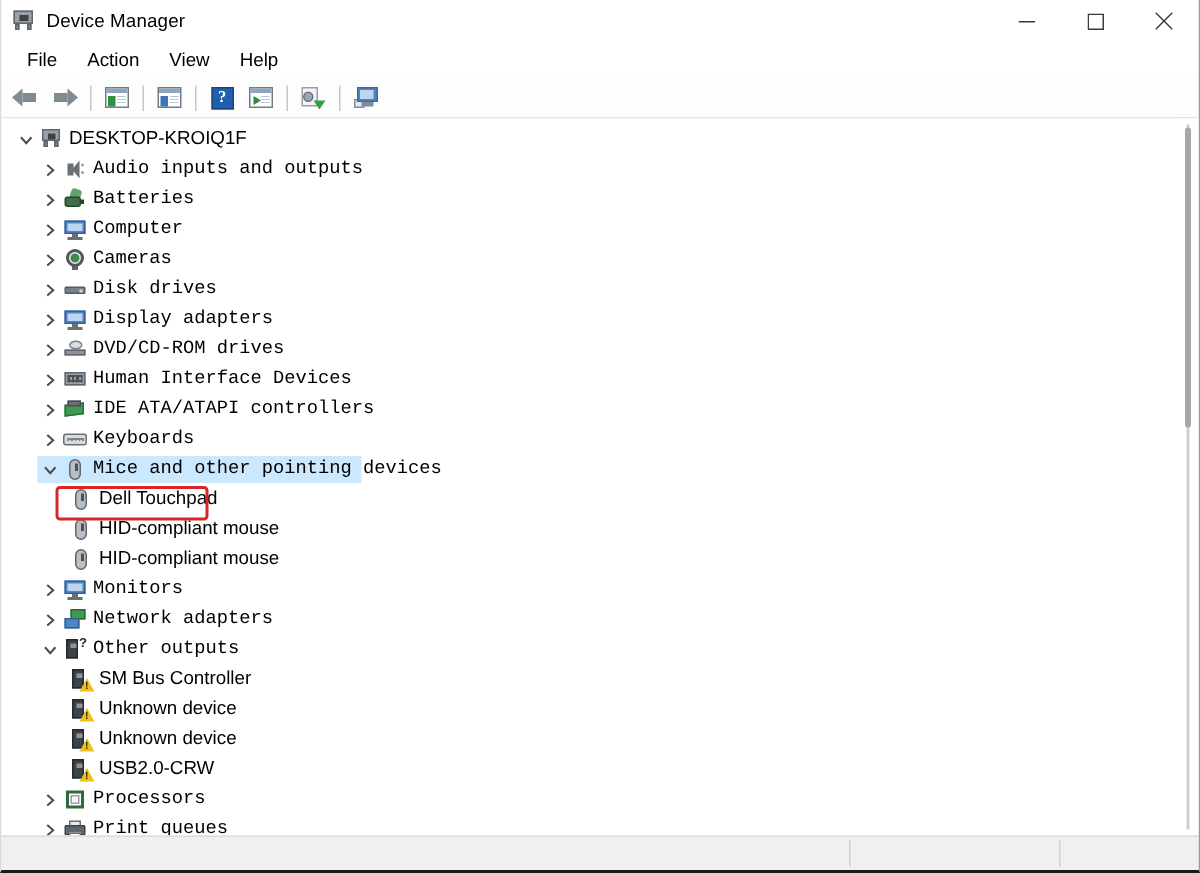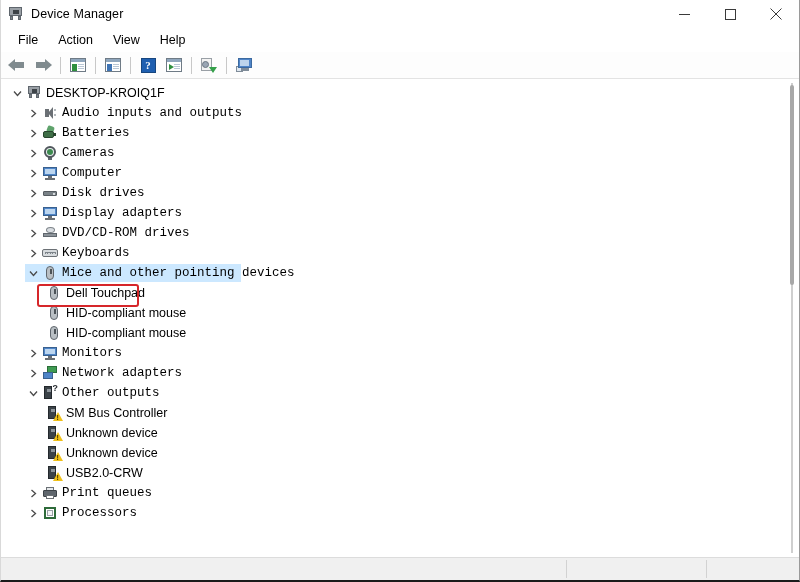--- a/index.html
+++ b/index.html
@@ -235,21 +235,20 @@
     overflow: hidden;
   }
   .tree {
     position: absolute;
     left: 0; right: 0; top: 0;
     padding-top: 4px;
   }
   .row {
     height: 20px;
     display: flex;
-    align-items: center;
     position: relative;
     font-size: 12.5px;
     color: #000000;
     white-space: nowrap;
   }
   .row .twisty {
     width: 16px; height: 20px;
     display: flex; align-items: center; justify-content: center;
     flex: 0 0 auto;
     color: #4a4a4a;
@@ -551,162 +550,189 @@
         <span class="label">Batteries</span>
       </div>
 
       <div class="row level1">
         <span class="twisty">
           <svg width="9" height="9" viewBox="0 0 9 9">
               <polyline points="2.5,1 6.5,4.5 2.5,8" fill="none" stroke="#4a4a4a" stroke-width="1.3"></polyline>
             </svg>
         </span>
         <span class="icon">
+          <span class="ic ic-mon">
+              <span class="scr"></span>
+              <span class="st"></span>
+              <span class="bs"></span>
+            </span>
+        </span>
+        <span class="label">Computer</span>
+      </div>
+
+      <div class="row level1">
+        <span class="twisty">
+          <svg width="9" height="9" viewBox="0 0 9 9">
+              <polyline points="2.5,1 6.5,4.5 2.5,8" fill="none" stroke="#4a4a4a" stroke-width="1.3"></polyline>
+            </svg>
+        </span>
+        <span class="icon">
           <span class="ic ic-cam">
               <span class="st"></span>
               <span class="o"></span>
               <span class="i"></span>
             </span>
         </span>
         <span class="label">Cameras</span>
       </div>
 
       <div class="row level1">
         <span class="twisty">
           <svg width="9" height="9" viewBox="0 0 9 9">
               <polyline points="2.5,1 6.5,4.5 2.5,8" fill="none" stroke="#4a4a4a" stroke-width="1.3"></polyline>
             </svg>
         </span>
         <span class="icon">
+          <span class="ic ic-disk">
+              <span class="d"></span>
+            </span>
+        </span>
+        <span class="label">Disk drives</span>
+      </div>
+
+      <div class="row level1">
+        <span class="twisty">
+          <svg width="9" height="9" viewBox="0 0 9 9">
+              <polyline points="2.5,1 6.5,4.5 2.5,8" fill="none" stroke="#4a4a4a" stroke-width="1.3"></polyline>
+            </svg>
+        </span>
+        <span class="icon">
           <span class="ic ic-mon">
               <span class="scr"></span>
               <span class="st"></span>
               <span class="bs"></span>
             </span>
         </span>
-        <span class="label">Computer</span>
-      </div>
-
-      <div class="row level1">
-        <span class="twisty">
-          <svg width="9" height="9" viewBox="0 0 9 9">
-              <polyline points="2.5,1 6.5,4.5 2.5,8" fill="none" stroke="#4a4a4a" stroke-width="1.3"></polyline>
-            </svg>
-        </span>
-        <span class="icon">
-          <span class="ic ic-disk">
-              <span class="d"></span>
-            </span>
-        </span>
-        <span class="label">Disk drives</span>
+        <span class="label">Display adapters</span>
+      </div>
+
+      <div class="row level1">
+        <span class="twisty">
+          <svg width="9" height="9" viewBox="0 0 9 9">
+              <polyline points="2.5,1 6.5,4.5 2.5,8" fill="none" stroke="#4a4a4a" stroke-width="1.3"></polyline>
+            </svg>
+        </span>
+        <span class="icon">
+          <span class="ic ic-dvd">
+              <span class="disc"></span>
+              <span class="tray"></span>
+            </span>
+        </span>
+        <span class="label">DVD/CD-ROM drives</span>
+      </div>
+
+      <div class="row level1">
+        <span class="twisty">
+          <svg width="9" height="9" viewBox="0 0 9 9">
+              <polyline points="2.5,1 6.5,4.5 2.5,8" fill="none" stroke="#4a4a4a" stroke-width="1.3"></polyline>
+            </svg>
+        </span>
+        <span class="icon">
+          <span class="ic ic-hid">
+              <span class="box"></span>
+            </span>
+        </span>
+        <span class="label">Human Interface Devices</span>
+      </div>
+
+      <div class="row level1">
+        <span class="twisty">
+          <svg width="9" height="9" viewBox="0 0 9 9">
+              <polyline points="2.5,1 6.5,4.5 2.5,8" fill="none" stroke="#4a4a4a" stroke-width="1.3"></polyline>
+            </svg>
+        </span>
+        <span class="icon">
+          <span class="ic ic-ide">
+              <span class="c"></span>
+              <span class="p"></span>
+            </span>
+        </span>
+        <span class="label">IDE ATA/ATAPI controllers</span>
+      </div>
+
+      <div class="row level1">
+        <span class="twisty">
+          <svg width="9" height="9" viewBox="0 0 9 9">
+              <polyline points="2.5,1 6.5,4.5 2.5,8" fill="none" stroke="#4a4a4a" stroke-width="1.3"></polyline>
+            </svg>
+        </span>
+        <span class="icon">
+          <span class="ic ic-kb">
+              <span class="k"></span>
+            </span>
+        </span>
+        <span class="label">Keyboards</span>
+      </div>
+
+      <div class="row level1 selected-full">
+        <span class="selbg" style="width:216px;"></span>
+        <span class="twisty">
+          <svg width="9" height="9" viewBox="0 0 9 9">
+              <polyline points="1,2.5 4.5,6.5 8,2.5" fill="none" stroke="#4a4a4a" stroke-width="1.3"></polyline>
+            </svg>
+        </span>
+        <span class="icon">
+          <span class="ic ic-mouse">
+              <span class="m"></span>
+            </span>
+        </span>
+        <span class="label">Mice and other pointing devices</span>
+      </div>
+
+      <div class="row level2">
+        <span class="redbox" style="left:36px; top:1px; width:98px; height:19px;"></span>
+        <span class="icon">
+          <span class="ic ic-mouse">
+              <span class="m"></span>
+            </span>
+        </span>
+        <span class="label">Dell Touchpad</span>
+      </div>
+
+      <div class="row level2">
+        <span class="icon">
+          <span class="ic ic-mouse">
+              <span class="m"></span>
+            </span>
+        </span>
+        <span class="label">HID-compliant mouse</span>
+      </div>
+
+      <div class="row level2">
+        <span class="icon">
+          <span class="ic ic-mouse">
+              <span class="m"></span>
+            </span>
+        </span>
+        <span class="label">HID-compliant mouse</span>
       </div>
 
       <div class="row level1">
         <span class="twisty">
           <svg width="9" height="9" viewBox="0 0 9 9">
               <polyline points="2.5,1 6.5,4.5 2.5,8" fill="none" stroke="#4a4a4a" stroke-width="1.3"></polyline>
             </svg>
         </span>
         <span class="icon">
           <span class="ic ic-mon">
               <span class="scr"></span>
               <span class="st"></span>
               <span class="bs"></span>
             </span>
         </span>
-        <span class="label">Display adapters</span>
-      </div>
-
-      <div class="row level1">
-        <span class="twisty">
-          <svg width="9" height="9" viewBox="0 0 9 9">
-              <polyline points="2.5,1 6.5,4.5 2.5,8" fill="none" stroke="#4a4a4a" stroke-width="1.3"></polyline>
-            </svg>
-        </span>
-        <span class="icon">
-          <span class="ic ic-dvd">
-              <span class="disc"></span>
-              <span class="tray"></span>
-            </span>
-        </span>
-        <span class="label">DVD/CD-ROM drives</span>
-      </div>
-
-
-
-      <div class="row level1">
-        <span class="twisty">
-          <svg width="9" height="9" viewBox="0 0 9 9">
-              <polyline points="2.5,1 6.5,4.5 2.5,8" fill="none" stroke="#4a4a4a" stroke-width="1.3"></polyline>
-            </svg>
-        </span>
-        <span class="icon">
-          <span class="ic ic-kb">
-              <span class="k"></span>
-            </span>
-        </span>
-        <span class="label">Keyboards</span>
-      </div>
-
-      <div class="row level1 selected-full">
-        <span class="selbg" style="width:216px;"></span>
-        <span class="twisty">
-          <svg width="9" height="9" viewBox="0 0 9 9">
-              <polyline points="1,2.5 4.5,6.5 8,2.5" fill="none" stroke="#4a4a4a" stroke-width="1.3"></polyline>
-            </svg>
-        </span>
-        <span class="icon">
-          <span class="ic ic-mouse">
-              <span class="m"></span>
-            </span>
-        </span>
-        <span class="label">Mice and other pointing devices</span>
-      </div>
-
-      <div class="row level2">
-        <span class="redbox" style="left:36px; top:1px; width:98px; height:19px;"></span>
-        <span class="icon">
-          <span class="ic ic-mouse">
-              <span class="m"></span>
-            </span>
-        </span>
-        <span class="label">Dell Touchpad</span>
-      </div>
-
-      <div class="row level2">
-        <span class="icon">
-          <span class="ic ic-mouse">
-              <span class="m"></span>
-            </span>
-        </span>
-        <span class="label">HID-compliant mouse</span>
-      </div>
-
-      <div class="row level2">
-        <span class="icon">
-          <span class="ic ic-mouse">
-              <span class="m"></span>
-            </span>
-        </span>
-        <span class="label">HID-compliant mouse</span>
-      </div>
-
-      <div class="row level1">
-        <span class="twisty">
-          <svg width="9" height="9" viewBox="0 0 9 9">
-              <polyline points="2.5,1 6.5,4.5 2.5,8" fill="none" stroke="#4a4a4a" stroke-width="1.3"></polyline>
-            </svg>
-        </span>
-        <span class="icon">
-          <span class="ic ic-mon">
-              <span class="scr"></span>
-              <span class="st"></span>
-              <span class="bs"></span>
-            </span>
-        </span>
         <span class="label">Monitors</span>
       </div>
 
       <div class="row level1">
         <span class="twisty">
           <svg width="9" height="9" viewBox="0 0 9 9">
               <polyline points="2.5,1 6.5,4.5 2.5,8" fill="none" stroke="#4a4a4a" stroke-width="1.3"></polyline>
             </svg>
         </span>
         <span class="icon">
@@ -764,51 +790,51 @@
       </div>
 
       <div class="row level2">
         <span class="icon">
           <span class="ic ic-other">
               <span class="bd"></span>
               <span class="warn"></span>
             </span>
         </span>
         <span class="label">USB2.0-CRW</span>
+      </div>
+
+      <div class="row level1">
+        <span class="twisty">
+          <svg width="9" height="9" viewBox="0 0 9 9">
+              <polyline points="2.5,1 6.5,4.5 2.5,8" fill="none" stroke="#4a4a4a" stroke-width="1.3"></polyline>
+            </svg>
+        </span>
+        <span class="icon">
+          <span class="ic ic-cpu">
+              <span class="o"></span>
+              <span class="i"></span>
+            </span>
+        </span>
+        <span class="label">Processors</span>
       </div>
 
       <div class="row level1">
         <span class="twisty">
           <svg width="9" height="9" viewBox="0 0 9 9">
               <polyline points="2.5,1 6.5,4.5 2.5,8" fill="none" stroke="#4a4a4a" stroke-width="1.3"></polyline>
             </svg>
         </span>
         <span class="icon">
           <span class="ic ic-print">
               <span class="t"></span>
               <span class="p"></span>
               <span class="o"></span>
             </span>
         </span>
         <span class="label">Print queues</span>
-      </div>
-
-      <div class="row level1">
-        <span class="twisty">
-          <svg width="9" height="9" viewBox="0 0 9 9">
-              <polyline points="2.5,1 6.5,4.5 2.5,8" fill="none" stroke="#4a4a4a" stroke-width="1.3"></polyline>
-            </svg>
-        </span>
-        <span class="icon">
-          <span class="ic ic-cpu">
-              <span class="o"></span>
-              <span class="i"></span>
-            </span>
-        </span>
-        <span class="label">Processors</span>
       </div>
 
     </div>
 
     <div class="vscroll">
       <div class="track"></div>
       <div class="thumb"></div>
     </div>
   </div>
 

